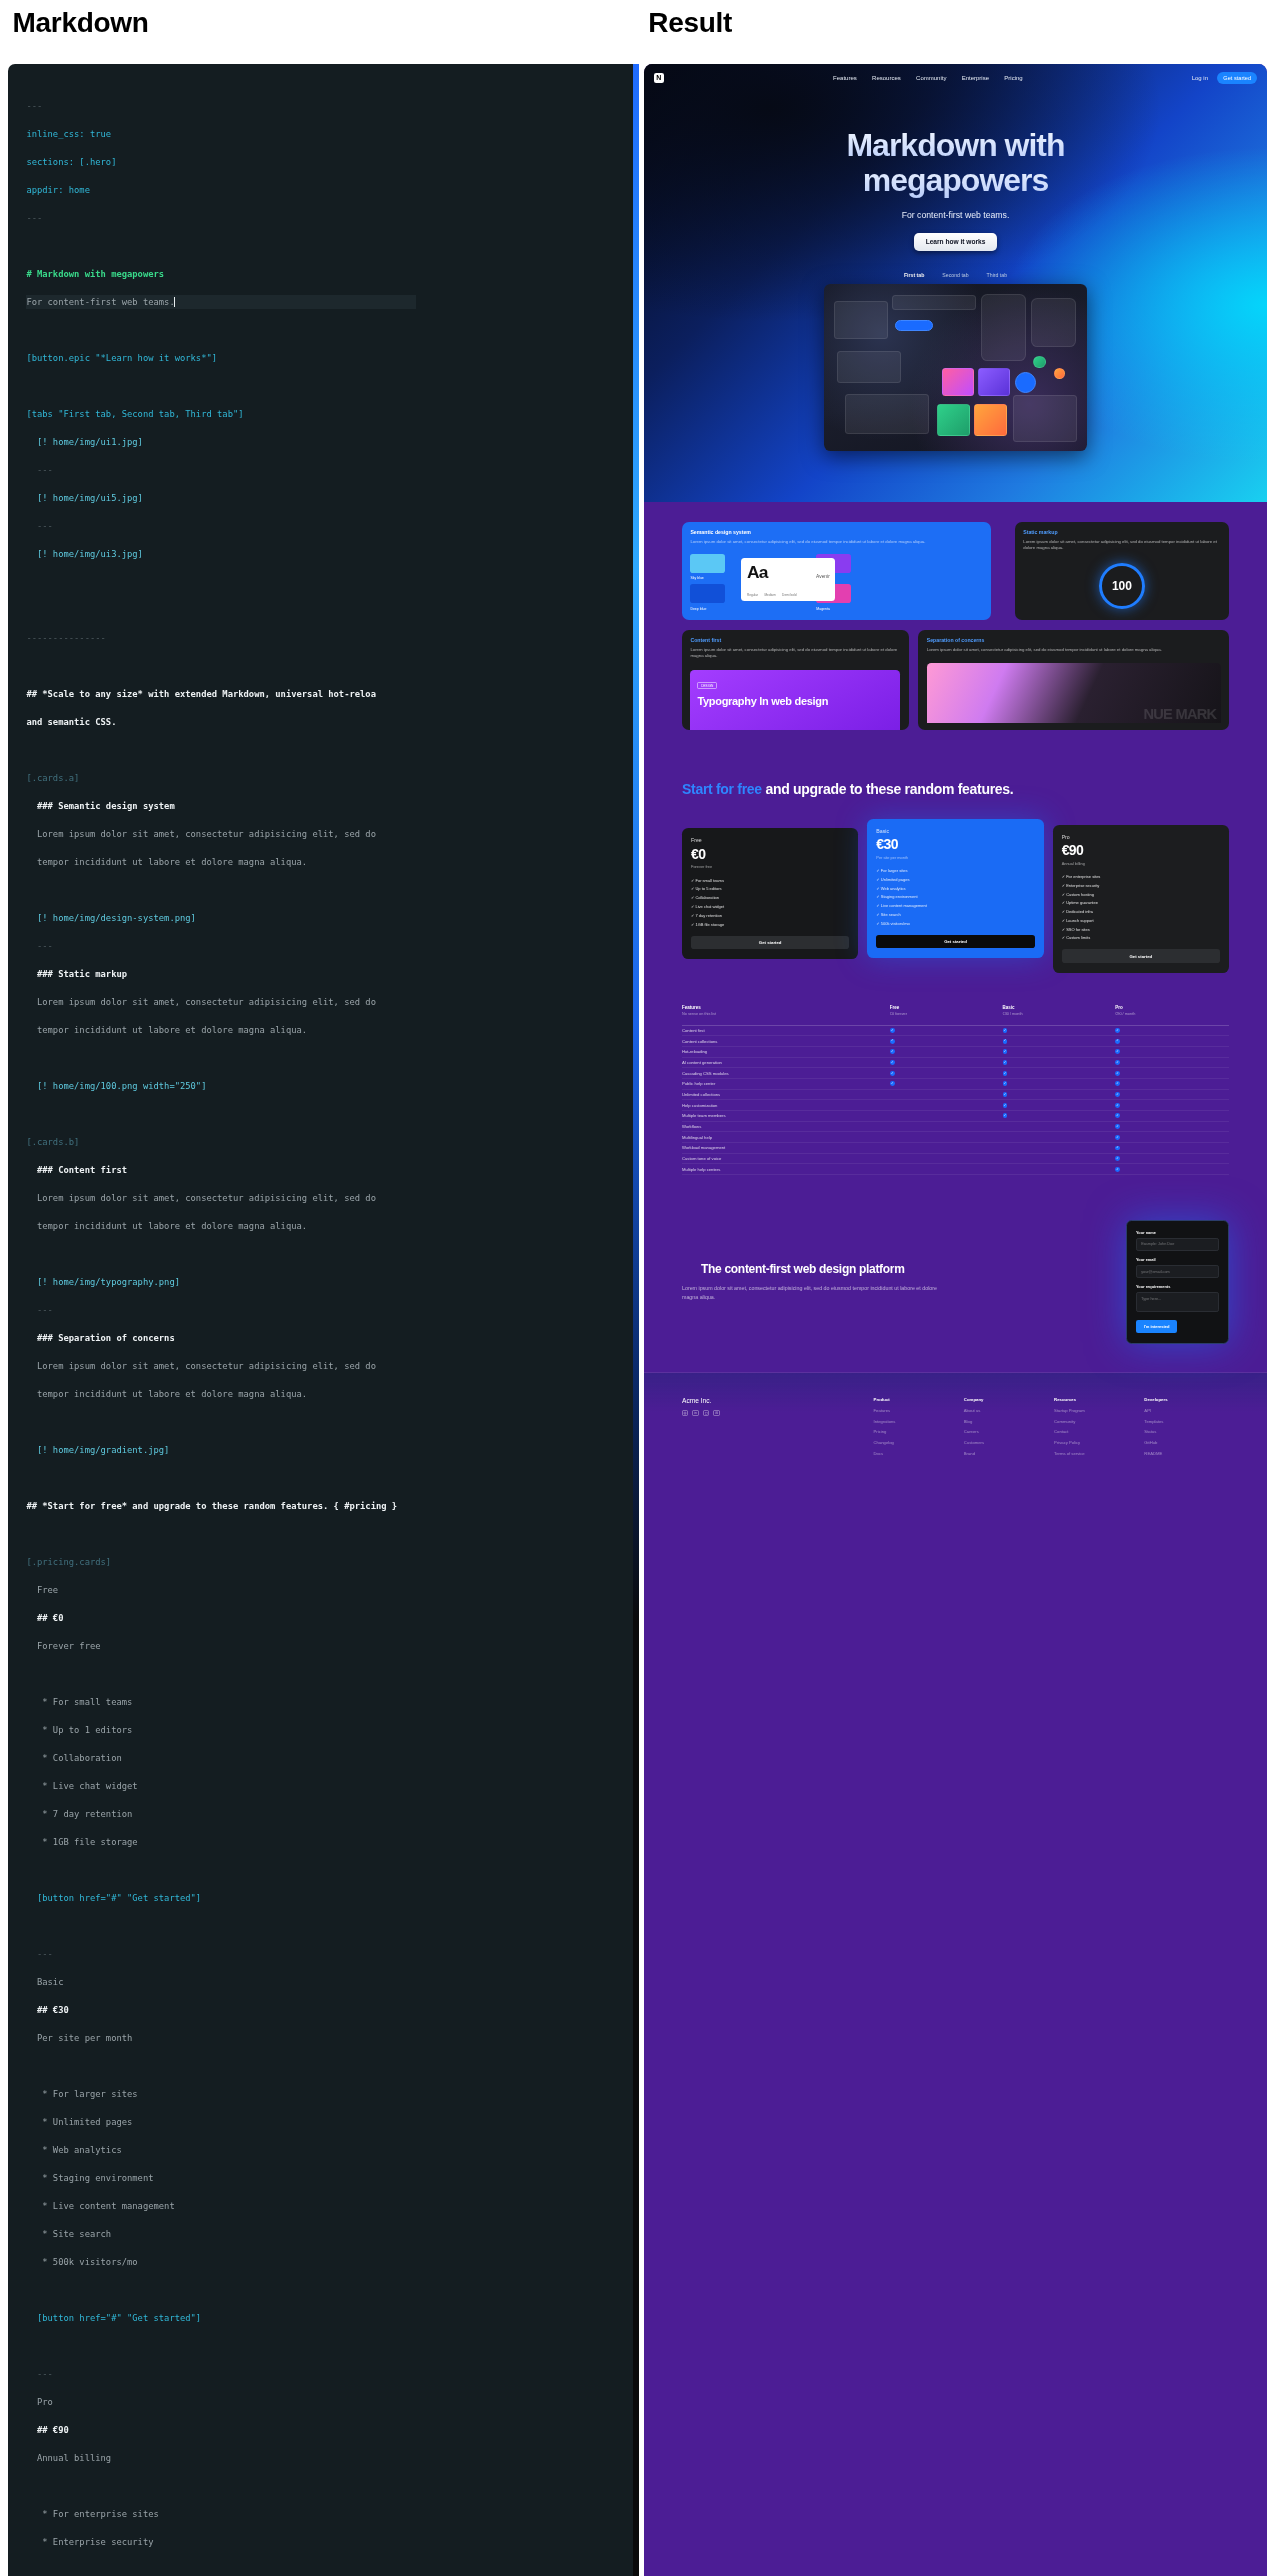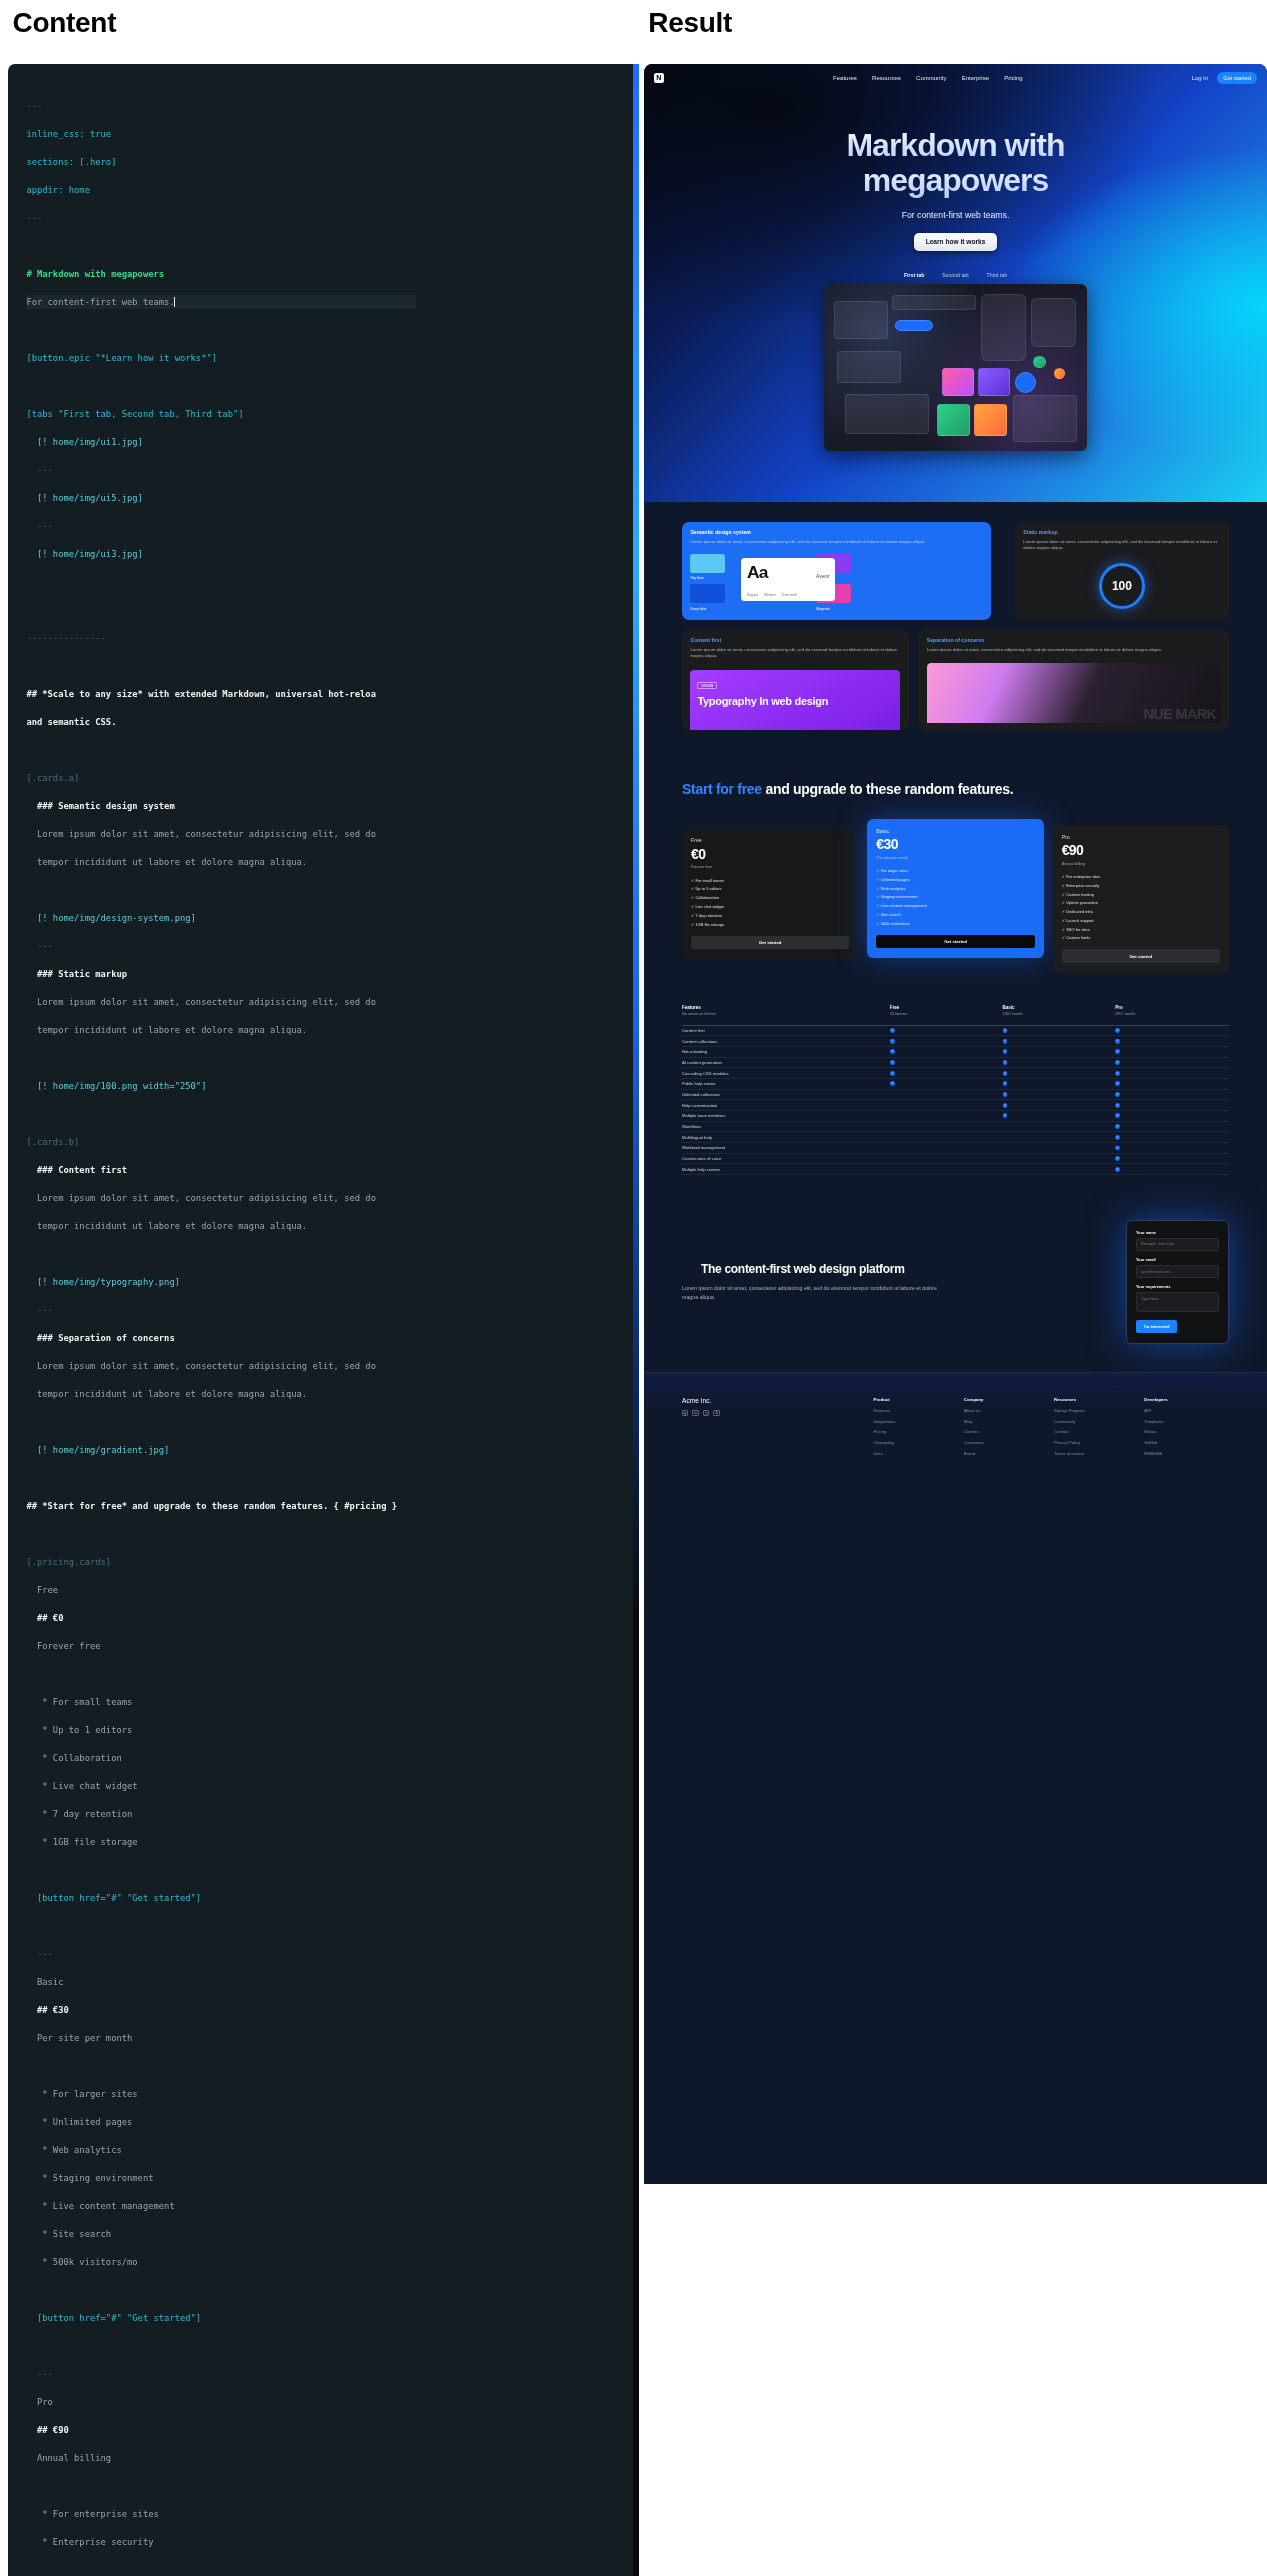--- a/index.html
+++ b/index.html
@@ -42,22 +42,22 @@
   .c-str   { color: #5fcbe0; }
   .hl-line { background: #1d282d; display: inline-block; min-width: 390px; }
   .caret {
     display: inline-block; width: 0.7px; height: 10.4px; background: #e8eef0;
     vertical-align: -2.1px; margin: 0 -0.7px;
   }
 
   
   .site {
     position: absolute; left: 11px; top: 64px;
-    width: 623px; height: 2120px;
-    background: #0f172a; border-radius: 8.4px 8.4px 0 0;
+    width: 623px; height: 2512px;
+    background: #4c1d95; border-radius: 8.4px 8.4px 0 0;
     overflow: hidden; color: #fff;
   }
   .edge-glow {
     position: absolute; left: 0; top: 64px; width: 5.6px; height: 2512px;
     background: linear-gradient(180deg,#1f6bff 0%, #2ea8ff 20%, #1c63e8 38%, #0b2a6b 52%, #0a0a0b 62%);
   }
 
   
   .hero {
     position: relative; height: 438px;
@@ -244,21 +244,21 @@
   .f-col { flex: 1; }
   .f-ch { font-size: 4.3px; font-weight: bold; margin-bottom: 6.3px; }
   .f-col a { display: block; font-size: 4.2px; color: rgba(255,255,255,.45); margin-bottom: 5.6px; text-decoration: none; }
 </style>
 </head>
 <body>
 
 <div class="page">
 
   <div class="pane pane-left">
-    <div class="pane-title">Content</div>
+    <div class="pane-title">Markdown</div>
 
     <div class="code-wrap">
       <div class="code">
 <div class="ln"><span class="c-dim">---</span></div>
 <div class="ln"><span class="c-key">inline_css: true</span></div>
 <div class="ln"><span class="c-key">sections: [.hero]</span></div>
 <div class="ln"><span class="c-key">appdir: home</span></div>
 <div class="ln"><span class="c-dim">---</span></div>
 <div class="ln">&nbsp;</div>
 <div class="ln"><span class="c-h1"># Markdown with megapowers</span></div>

